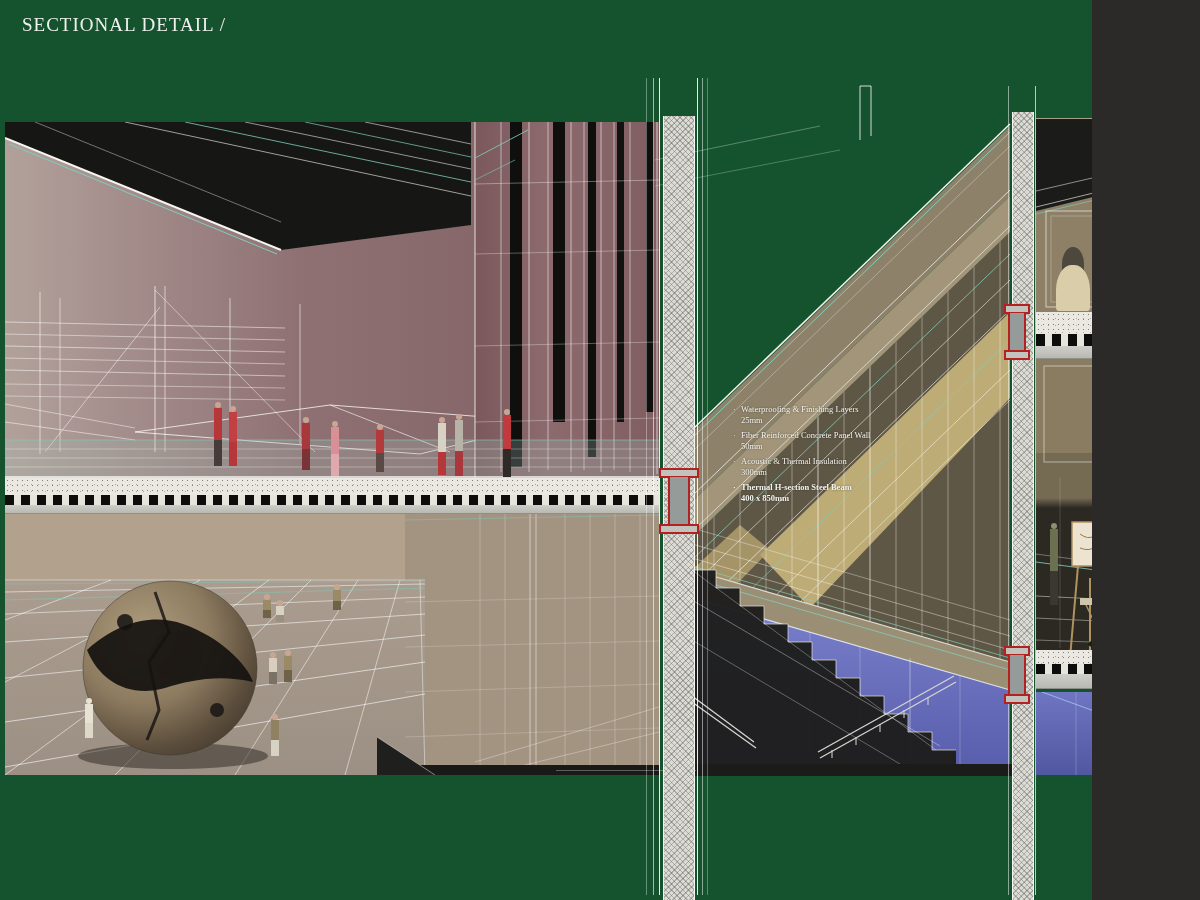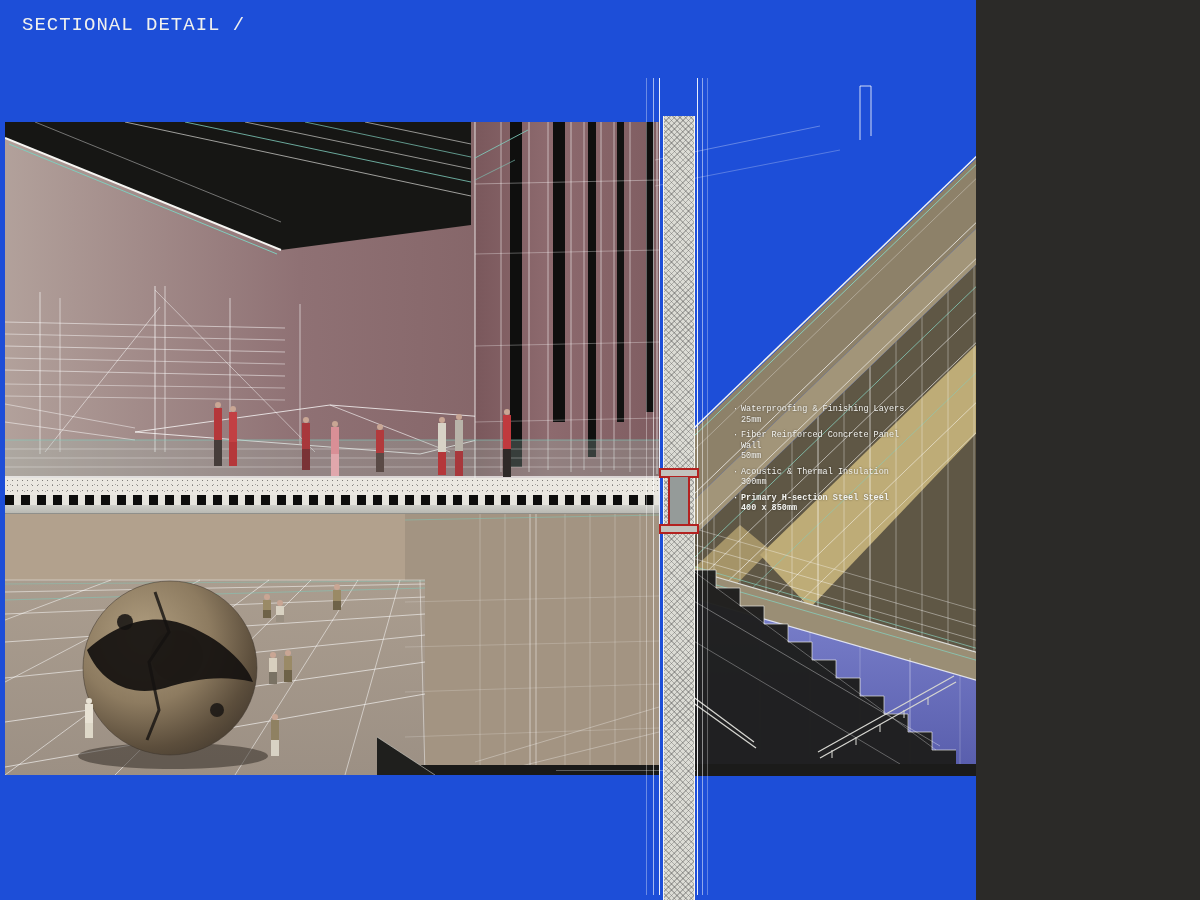--- a/index.html
+++ b/index.html
@@ -1,17 +1,17 @@
 <!DOCTYPE html>
 <html><head>
 <meta charset="utf-8">
 <style>
   html,body{margin:0;padding:0;background:#2b2a28;}
-  #board{position:relative;width:976px;height:900px;background:#1d4ed8;overflow:hidden;
-         font-family:Liberation Mono, monospace;}
+  #board{position:relative;width:1092px;height:900px;background:#14532d;overflow:hidden;
+         font-family:Liberation Serif, serif;}
   .abs{position:absolute;}
   svg{overflow:visible;display:block;}
 
   
   #hdr{position:absolute;left:22px;top:14px;z-index:10;color:#ededea;}
   #title{font-size:19px;letter-spacing:1px;color:#f0f0ee;}
   #subtitle{position:absolute;left:191px;top:13px;width:330px;font-size:11px;line-height:15px;color:#e3e3e0;}
 
   
   .stipple{background-color:#ebe8e1;
@@ -359,21 +359,21 @@
       <span class="lbl">Fiber Reinforced Concrete Panel Wall</span>
       <span class="val">50mm</span>
     </div>
     <div class="ann">
       <span class="b">·</span>
       <span class="lbl">Acoustic &amp; Thermal Insulation</span>
       <span class="val">300mm</span>
     </div>
     <div class="ann strong">
       <span class="b">·</span>
-      <span class="lbl">Primary H-section Steel Steel</span>
+      <span class="lbl">Thermal H-section Steel Beam</span>
       <span class="val">400 x 850mm</span>
     </div>
   </div>
 
   <div class="vline" style="left:646px;top:78px;height:817px;opacity:.35;"></div>
   <div class="vline" style="left:653px;top:78px;height:817px;opacity:.6;"></div>
   <div class="vline" style="left:659px;top:78px;height:817px;opacity:.9;"></div>
   <div class="hatchcol" style="left:663px;top:116px;width:30px;height:784px;"></div>
   <div class="vline" style="left:697px;top:78px;height:817px;opacity:.9;"></div>
   <div class="vline" style="left:702px;top:78px;height:817px;opacity:.5;"></div>

